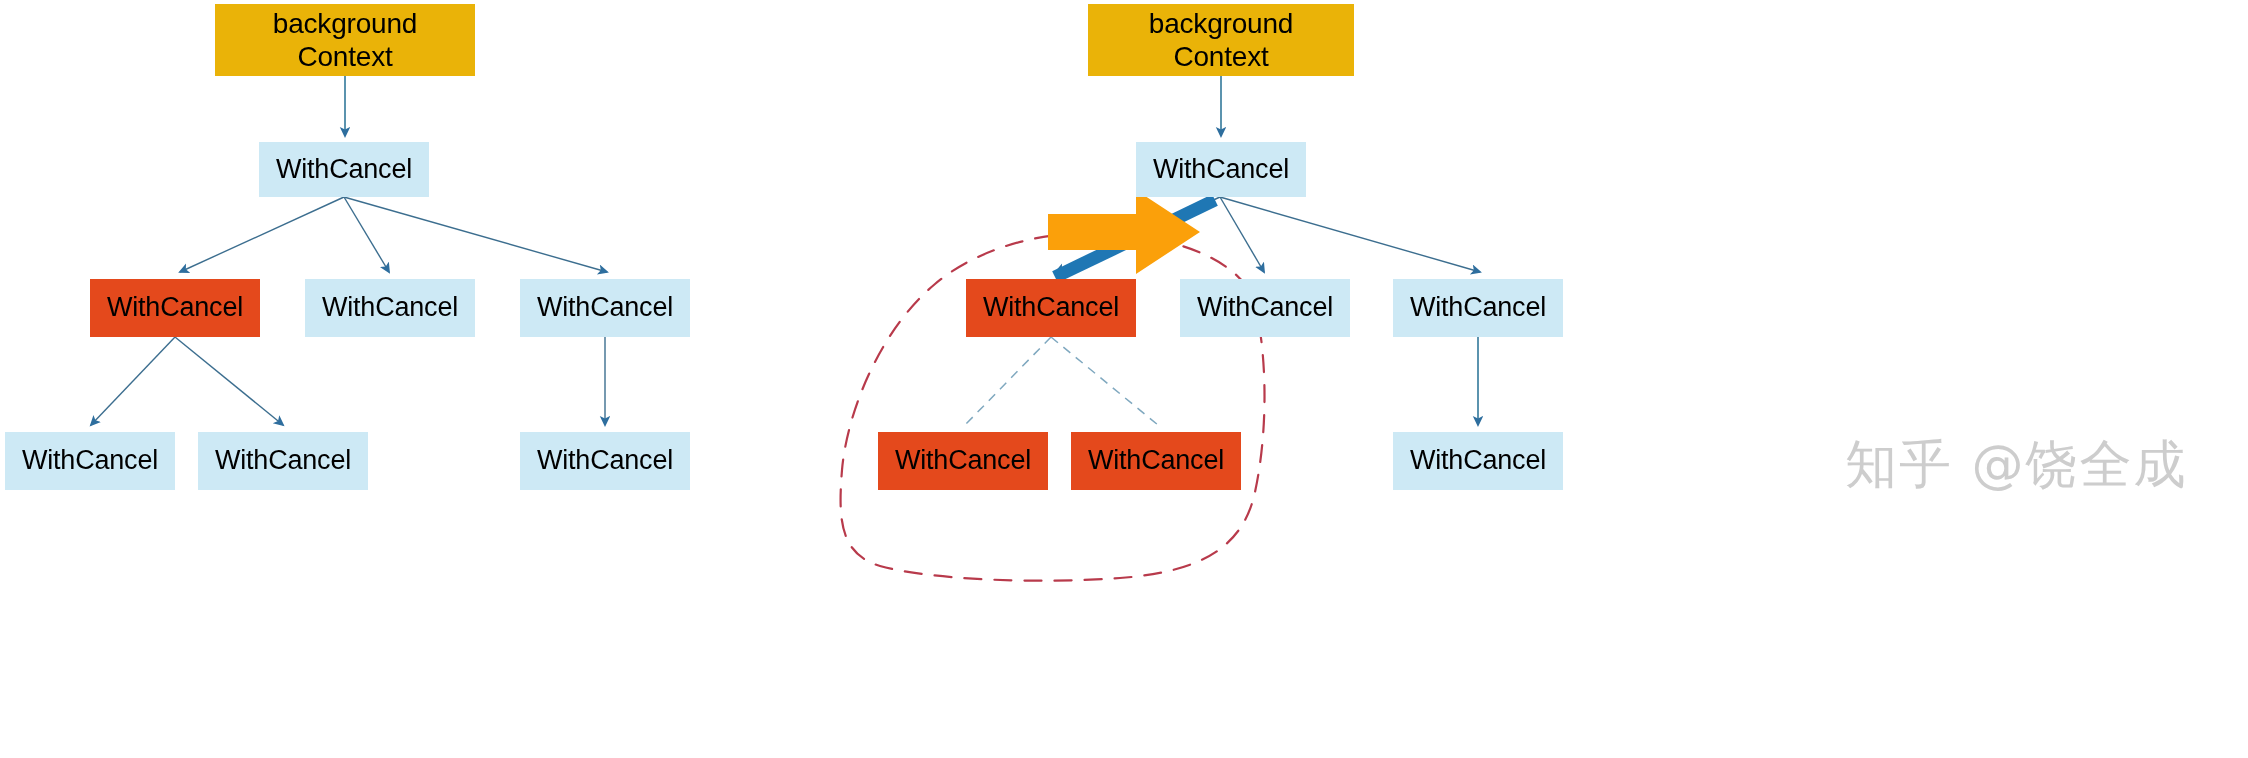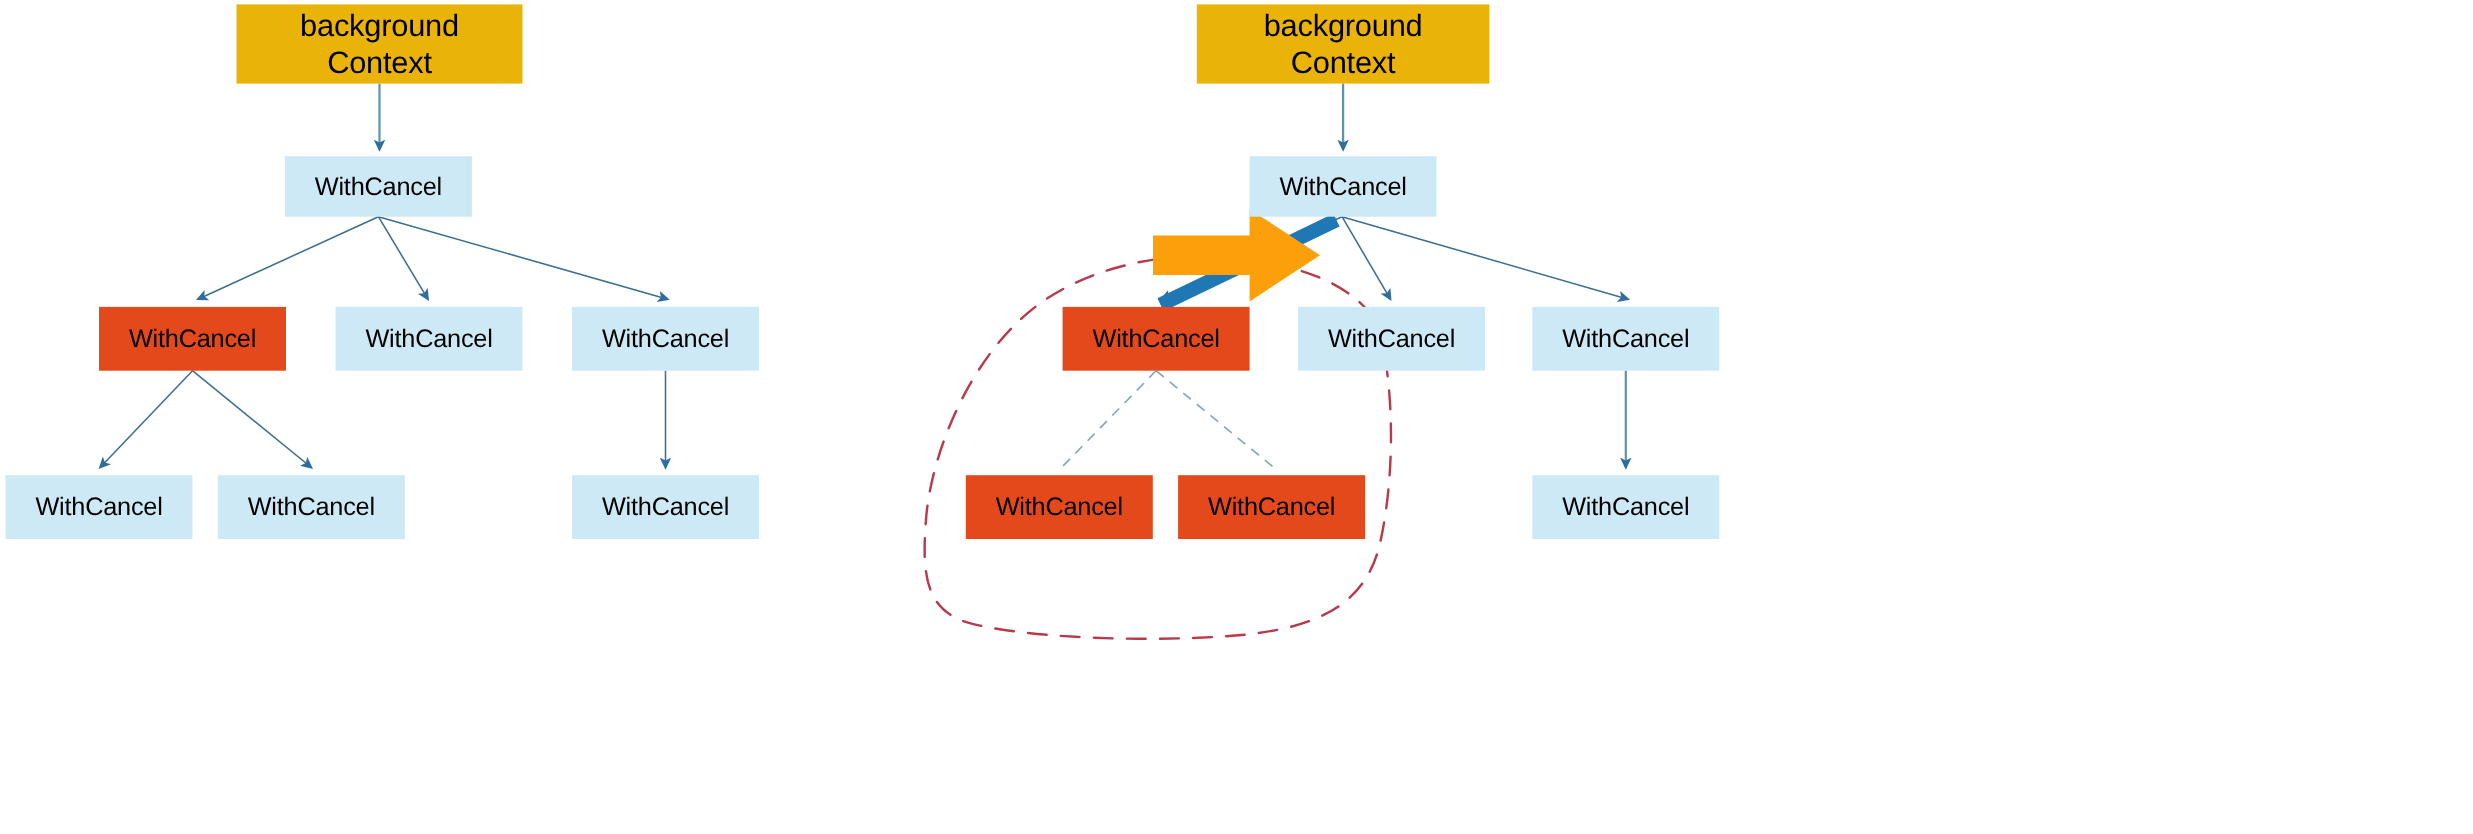--- a/index.html
+++ b/index.html
@@ -10,21 +10,21 @@
     overflow:hidden;
     position:relative;
   }
   #stage{position:absolute;left:0;top:0;width:2248px;height:758px;}
   svg.layer{position:absolute;left:0;top:0;width:2248px;height:758px;overflow:visible;}
   .node{
     position:absolute;
     display:flex;align-items:center;justify-content:center;
     text-align:center;
     color:#000000;
-    font-size:23px;
+    font-size:27px;
     line-height:1.18;
     letter-spacing:-0.2px;
     white-space:pre-line;
     box-sizing:border-box;
     z-index:3;
   }
   .node.ctx{background:#eab308;font-size:28px;}
   .node.blue{background:#CDE9F5;}
   .node.red{background:#E4491C;}
   .watermark{
@@ -112,14 +112,15 @@
   <div class="node ctx" style="left:1088px;top:4px;width:266px;height:72px;">background
 Context</div>
   <div class="node blue" style="left:1136px;top:142px;width:170px;height:55px;">WithCancel</div>
   <div class="node red" style="left:966px;top:279px;width:170px;height:58px;">WithCancel</div>
   <div class="node blue" style="left:1180px;top:279px;width:170px;height:58px;">WithCancel</div>
   <div class="node blue" style="left:1393px;top:279px;width:170px;height:58px;">WithCancel</div>
   <div class="node red" style="left:878px;top:432px;width:170px;height:58px;">WithCancel</div>
   <div class="node red" style="left:1071px;top:432px;width:170px;height:58px;">WithCancel</div>
   <div class="node blue" style="left:1393px;top:432px;width:170px;height:58px;">WithCancel</div>
 
+  <div class="watermark" style="left:1845px;top:430px;">知乎 @饶全成</div>
 
 </div>
 
 </body></html>

